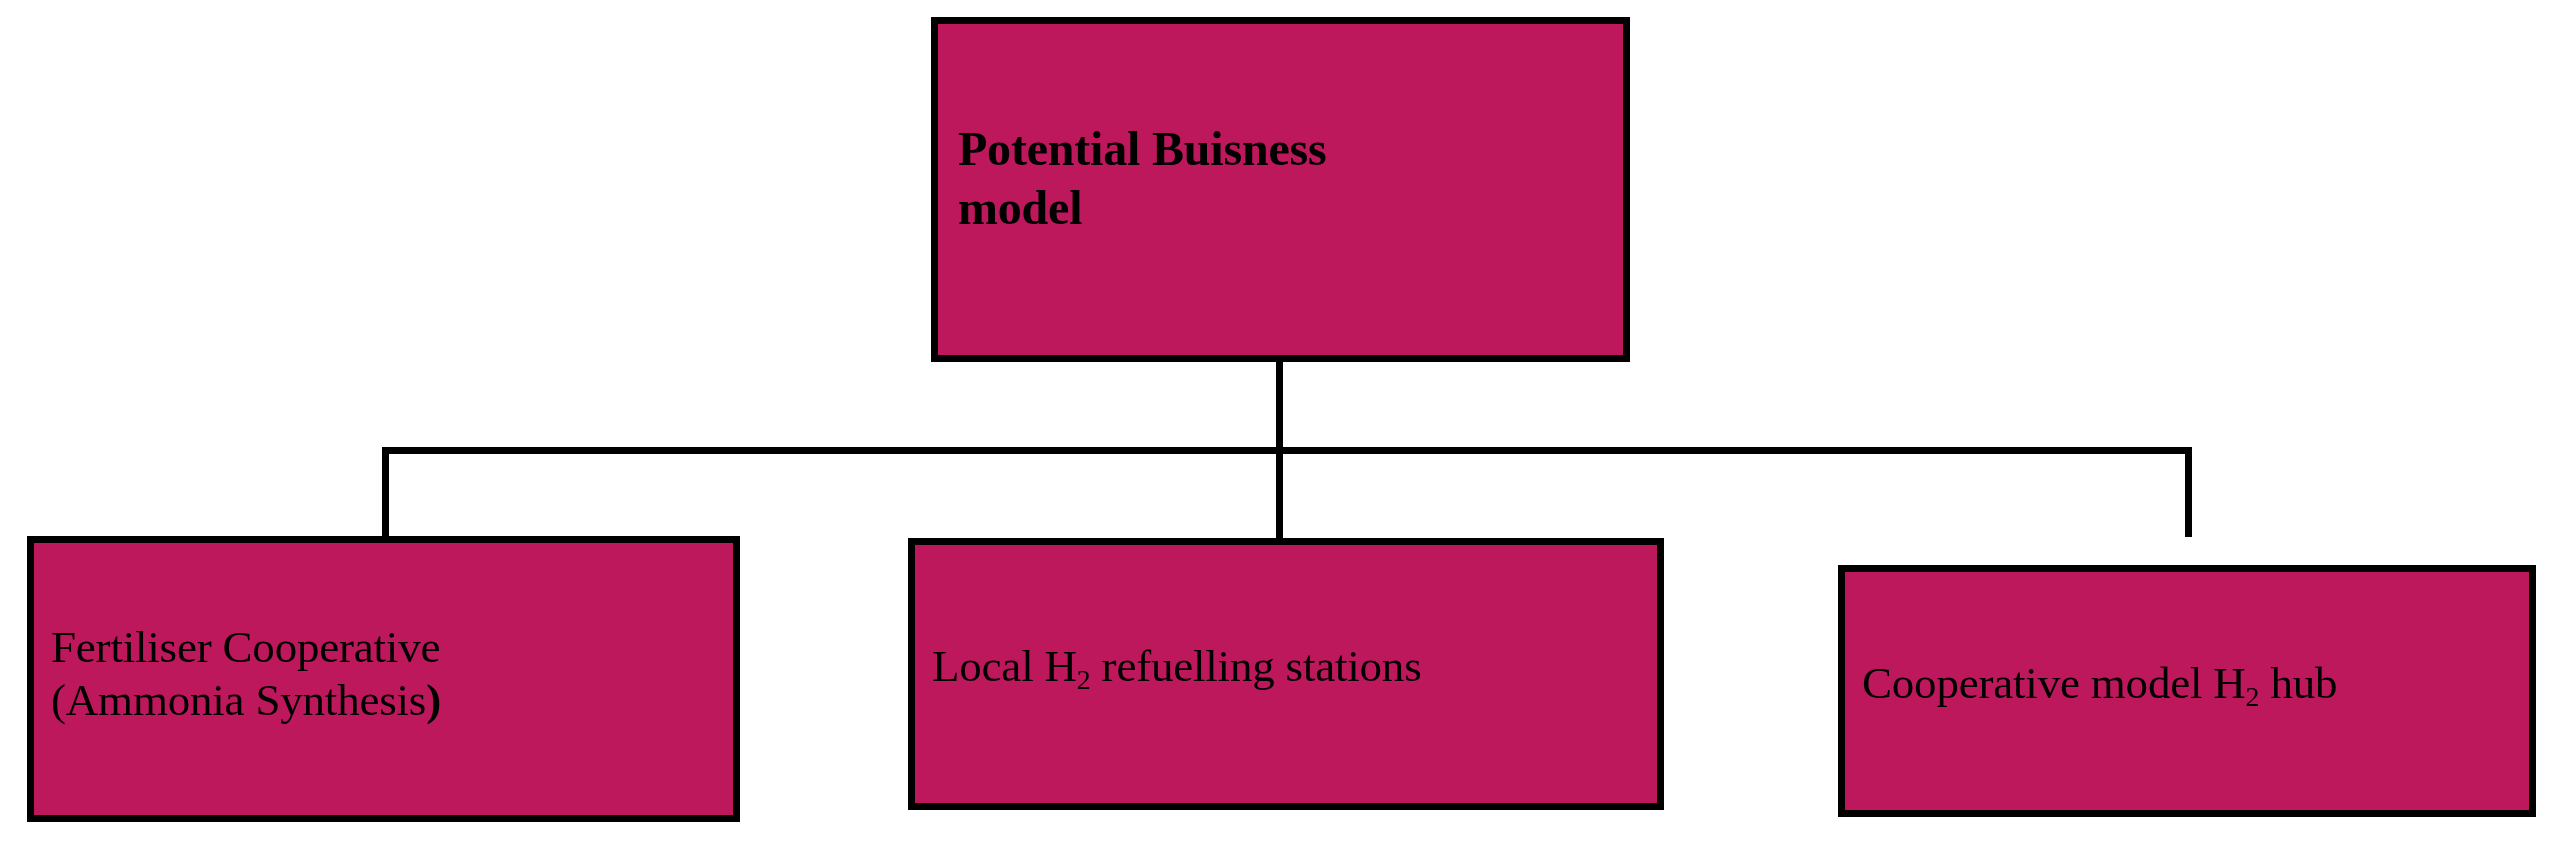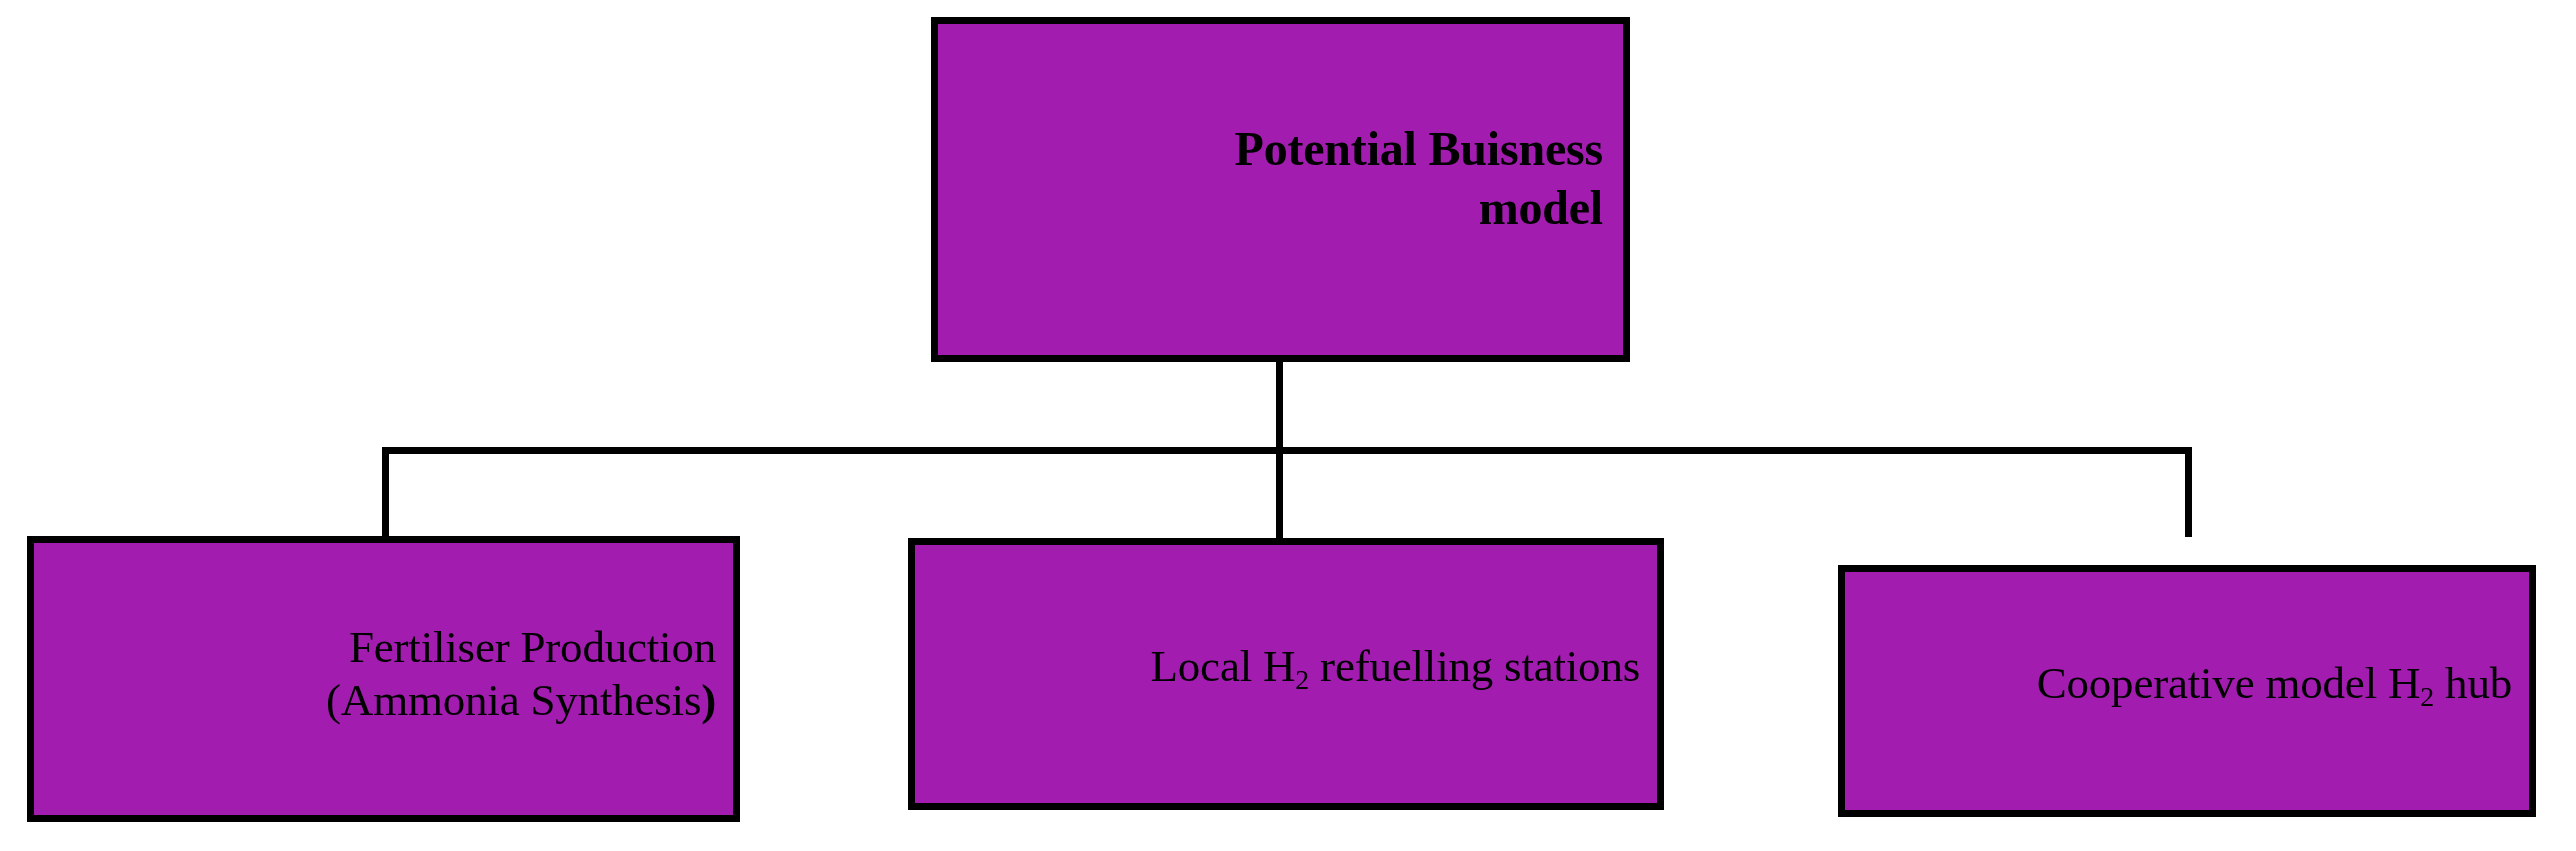--- a/index.html
+++ b/index.html
@@ -18,26 +18,26 @@
     width: 2576px;
     height: 852px;
     background: #ffffff;
     overflow: hidden;
   }
 
   
   .node-box {
     position: absolute;
     box-sizing: border-box;
-    background: #a21caf;
+    background: #be185d;
     border: 7px solid #000000;
     display: flex;
     align-items: center;
     justify-content: center;
-    text-align: right;
+    text-align: left;
   }
   .node-label {
     display: block;
     width: 100%;
     line-height: 1.18;
     letter-spacing: -0.2px;
   }
 
   
   #node-root {
@@ -146,21 +146,21 @@
   <div class="connector" id="connector-bus"></div>
   <div class="connector" id="connector-drop-left"></div>
   <div class="connector" id="connector-drop-middle"></div>
   <div class="connector" id="connector-drop-right"></div>
 
   <div class="node-box root" id="node-root">
     <span class="node-label"><span>Potential Buisness</span><br><span>model</span></span>
   </div>
 
   <div class="node-box child" id="node-child-fertiliser">
-    <span class="node-label"><span>Fertiliser Production</span><br><span>(Ammonia Synthesis</span><span class="bold-glyph">)</span></span>
+    <span class="node-label"><span>Fertiliser Cooperative</span><br><span>(Ammonia Synthesis</span><span class="bold-glyph">)</span></span>
   </div>
 
   <div class="node-box child" id="node-child-refuelling">
     <span class="node-label"><span>Local H</span><sub>2</sub><span> refuelling stations</span></span>
   </div>
 
   <div class="node-box child" id="node-child-hub">
     <span class="node-label"><span>Cooperative model H</span><sub>2</sub><span> hub</span></span>
   </div>
 

